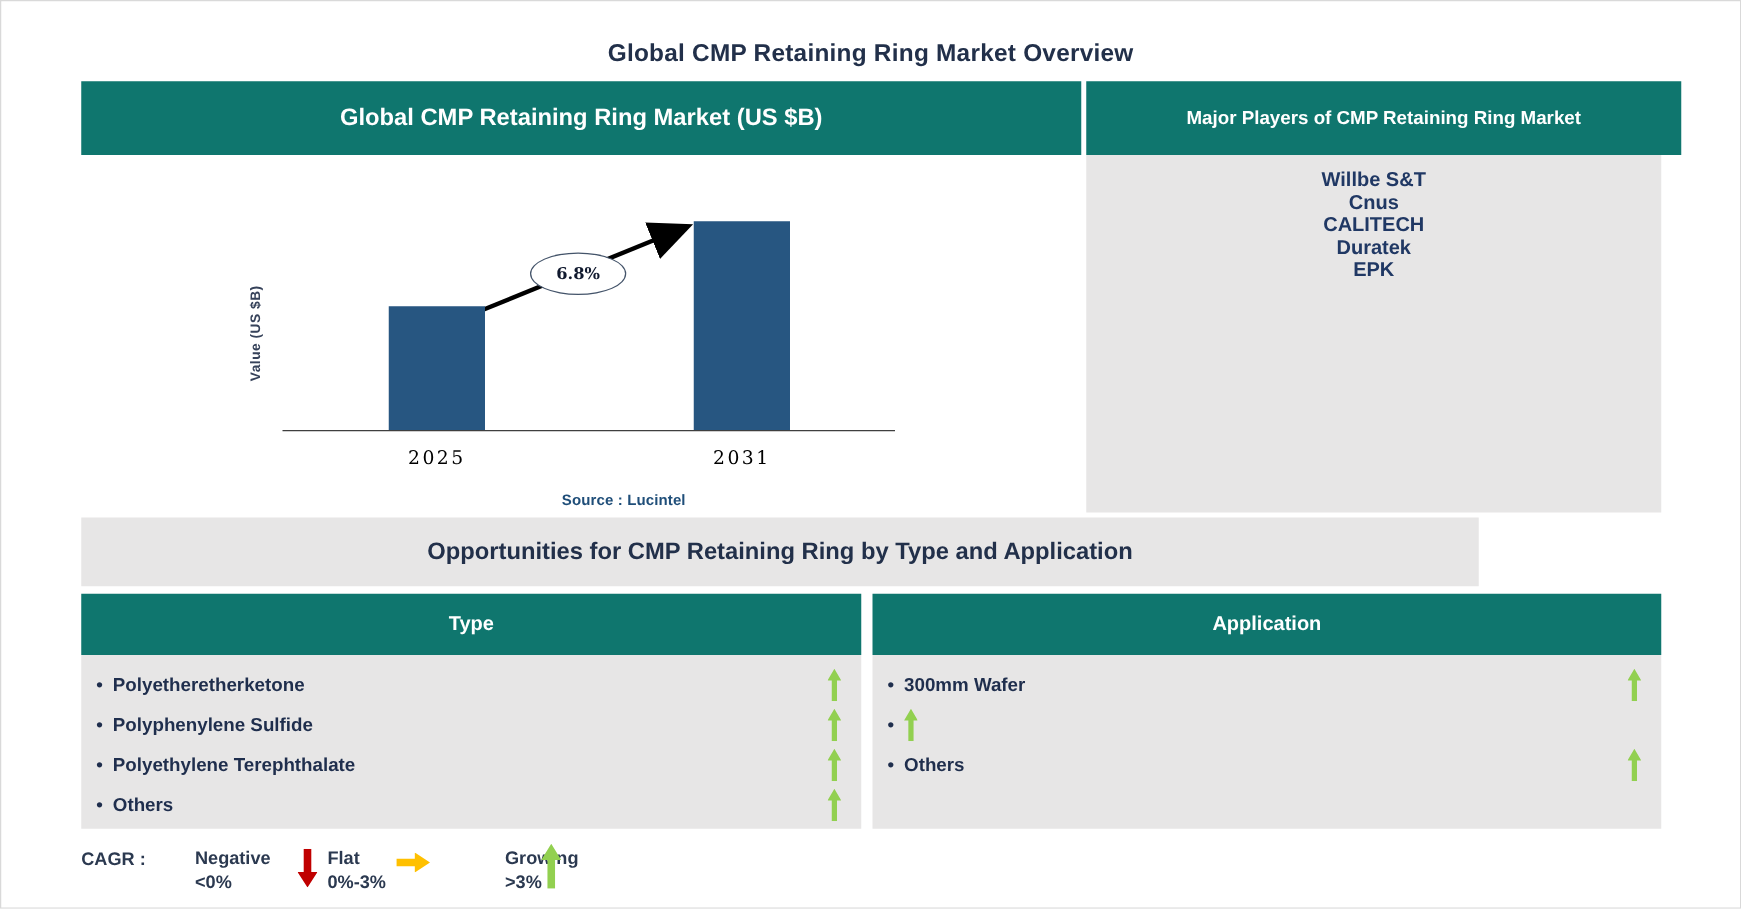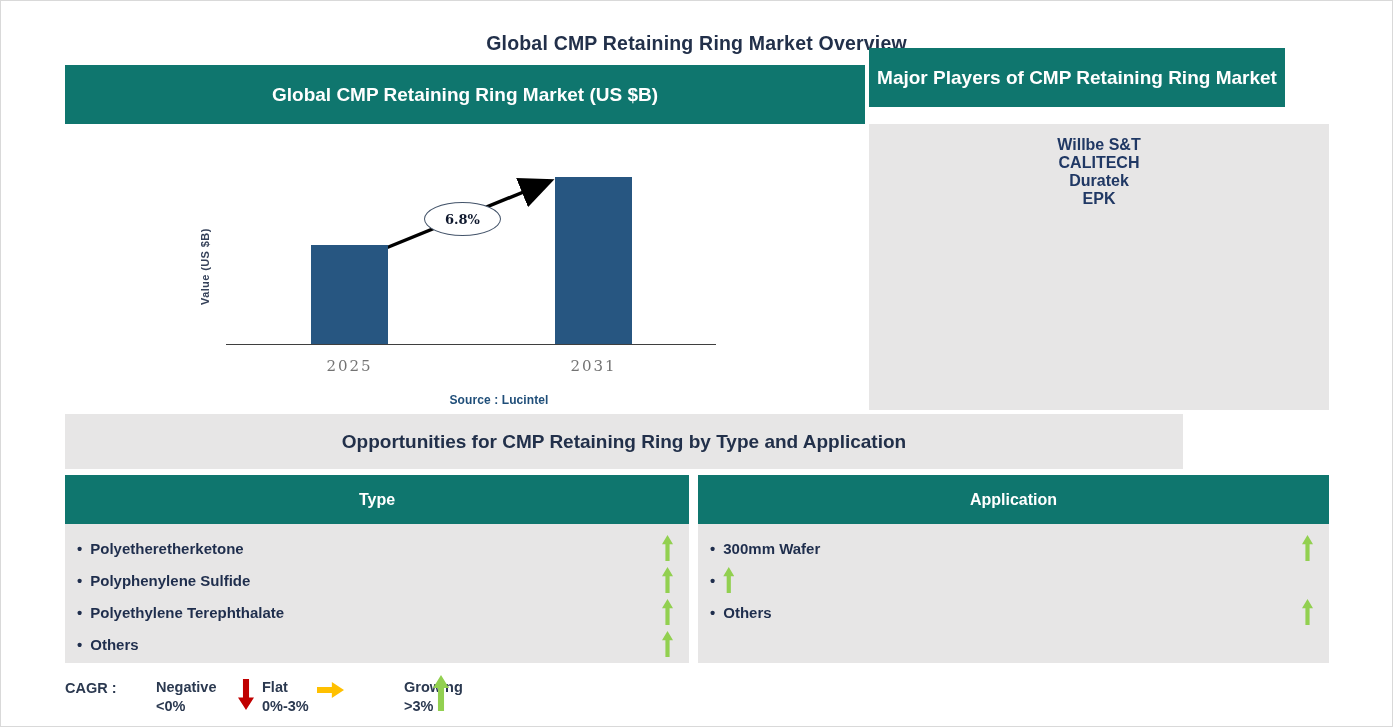--- a/index.html
+++ b/index.html
@@ -10,21 +10,21 @@
   }
   .main-title{
     position:absolute;top:31px;left:0;width:100%;text-align:center;
     font-size:19.5px;font-weight:bold;color:#22304a;letter-spacing:.2px;
   }
   .hdr{
     position:absolute;background:#0f766e;color:#ffffff;font-weight:bold;
     display:flex;align-items:center;justify-content:center;text-align:center;
   }
   .hdr-left{left:64px;top:64px;width:800px;height:59px;font-size:19px;}
-  .hdr-right{left:868px;top:47px;width:416px;height:59px;font-size:19px;}
+  .hdr-right{left:868px;top:64px;width:476px;height:59px;font-size:15px;}
 
   
   .players{
     position:absolute;left:868px;top:123px;width:460px;height:286px;
     background:#E7E6E6;display:flex;flex-direction:column;
     justify-content:flex-start;padding:12px 0;box-sizing:border-box;
   }
   .player{text-align:center;font-weight:bold;font-size:16px;color:#203864;}
 
   
@@ -41,21 +41,21 @@
   .bar-2031{left:490px;}
   .arrow-svg{position:absolute;left:0;top:0;}
   .cagr-ellipse{
     position:absolute;left:359px;top:78px;width:77px;height:34px;
     background:#ffffff;border:1.5px solid #44546A;border-radius:50%;
     display:flex;align-items:center;justify-content:center;box-sizing:border-box;
     font-family:"DejaVu Serif",serif;font-weight:bold;font-size:13px;color:#10192e;
   }
   .xlab{
     position:absolute;top:233px;width:77px;text-align:center;
-    font-family:"DejaVu Serif",serif;font-size:15px;color:#737373;letter-spacing:2px;
+    font-family:"DejaVu Serif",serif;font-size:15px;color:#000000;letter-spacing:2px;
   }
   .xlab-2025{left:246px;}
   .xlab-2031{left:490px;}
   .source{
     position:absolute;left:334px;top:269px;width:200px;text-align:center;
     font-size:12px;font-weight:bold;color:#1F4E79;letter-spacing:.1px;
   }
 
   
   .banner{
@@ -139,20 +139,21 @@
     </div>
 
     <div class="xlab xlab-2025">2025</div>
     <div class="xlab xlab-2031">2031</div>
 
     <div class="source">Source : Lucintel</div>
   </div>
 
   <div class="players">
     <div class="player">Willbe S&amp;T</div>
+    <div class="player">Cnus</div>
     <div class="player">CALITECH</div>
     <div class="player">Duratek</div>
     <div class="player">EPK</div>
   </div>
 
   <div class="banner">
     <span>Opportunities for CMP Retaining Ring by Type and Application</span>
   </div>
 
   <div class="col-hdr type-hdr">

